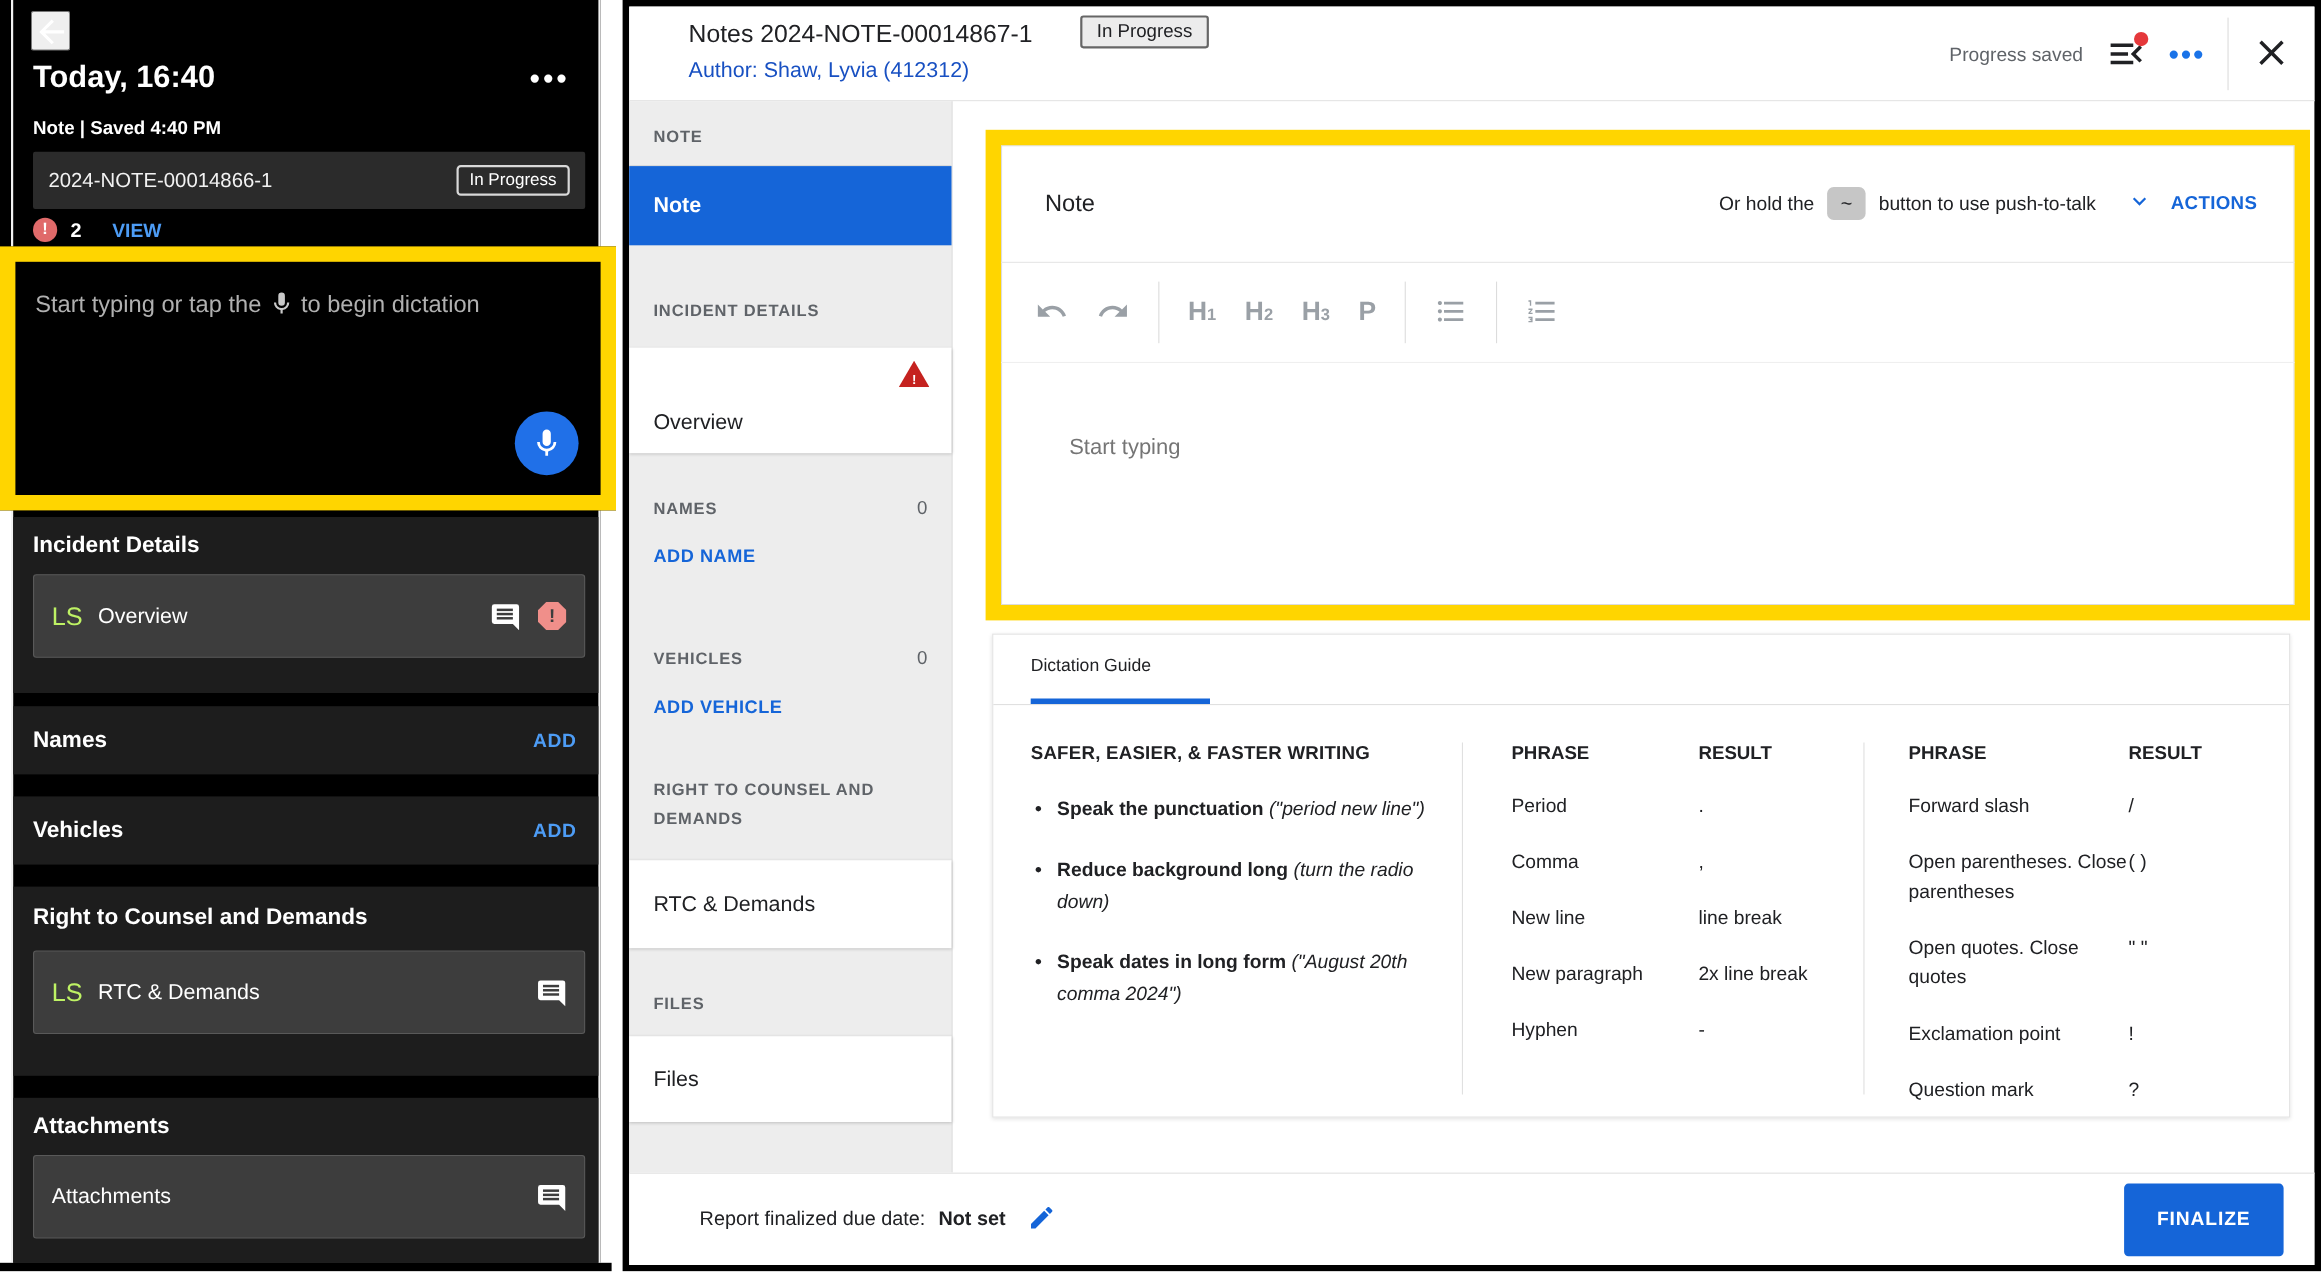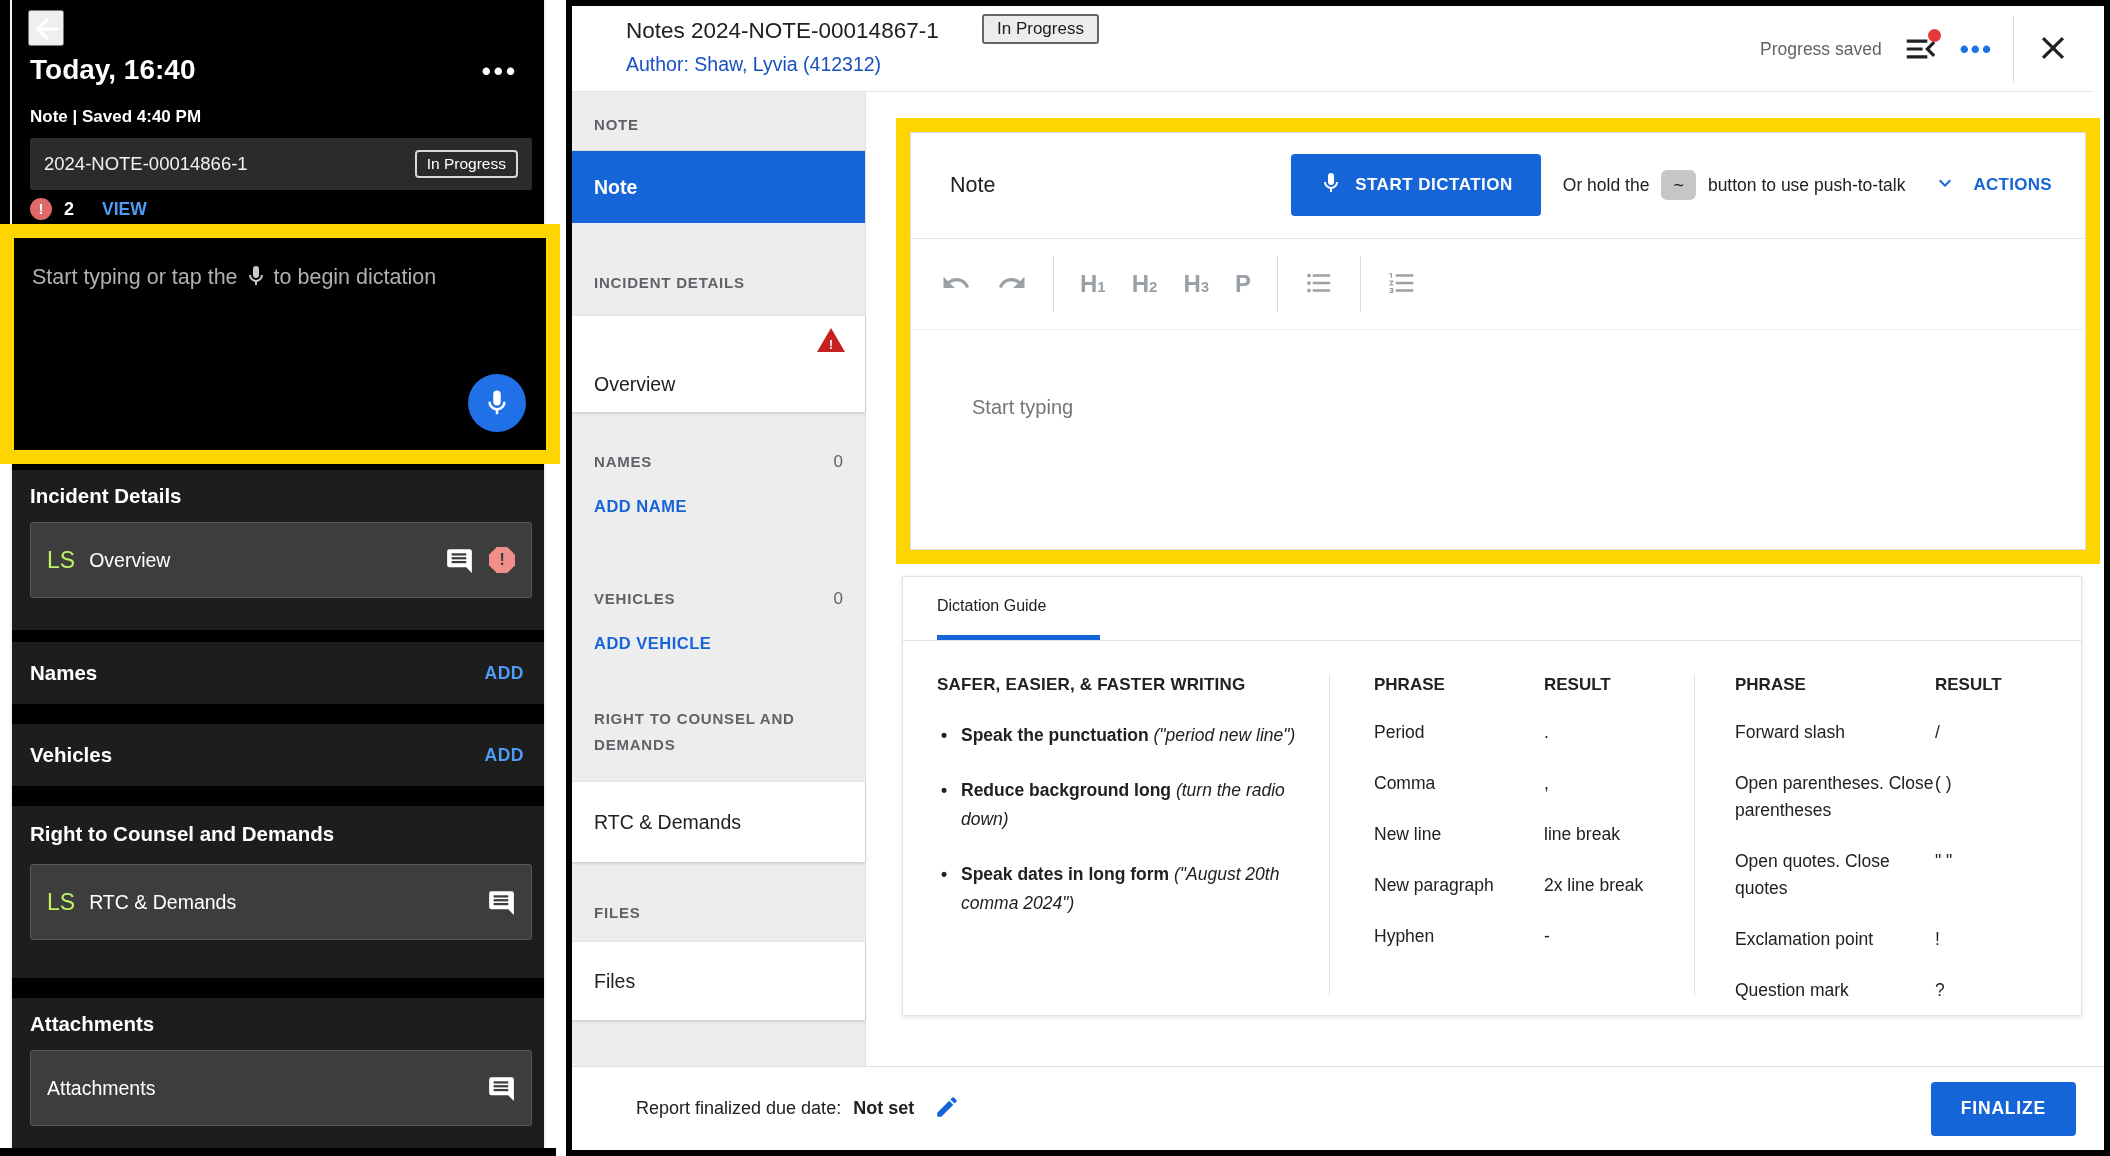--- a/index.html
+++ b/index.html
@@ -49,21 +49,21 @@
              clip-path:polygon(30% 0%,70% 0%,100% 30%,100% 70%,70% 100%,30% 100%,0% 70%,0% 30%);
              color:#3d3d3d; font-weight:700; font-size:17px; text-align:center; line-height:26px; }
   .p-rowsec { display:flex; align-items:center; padding:0 20px 0 18px; }
   #sec-names { top:642px; height:62px; }
   #sec-vehicles { top:724px; height:62px; }
   .p-rowsec .p-h { font-size:20.5px; font-weight:700; color:#fff; }
   .p-add { margin-left:auto; color:#4d9cf5; font-weight:700; font-size:17.5px; letter-spacing:0.5px; }
 
   
   .workspace { position:absolute; left:566px; top:0; width:1544px; height:1156px; background:#fff; border:6px solid #000; }
-  .ws-header { position:absolute; left:0; top:0; right:12px; height:86px; background:#fff; border-bottom:1px solid #e4e4e4; }
+  .ws-header { position:absolute; left:0; top:0; right:0; height:86px; background:#fff; border-bottom:1px solid #e4e4e4; }
   .ws-title { position:absolute; left:54px; top:12px; font-size:22.5px; color:#202124; }
   .ws-badge { position:absolute; left:410px; top:8px; background:#ececec; border:2px solid #666; border-radius:3px;
               padding:3px 13px; font-size:17px; color:#202124; }
   .ws-author { position:absolute; left:54px; top:47px; font-size:19.5px; color:#1850c2; }
   .ws-right { position:absolute; right:20px; top:0; height:86px; display:flex; align-items:center; gap:20px; }
   .saved-text { font-size:17.5px; color:#5f6368; }
   .menuopen-wrap { position:relative; width:38px; height:38px; }
   .menuopen-wrap svg { width:38px; height:38px; fill:#202124; }
   .reddot { position:absolute; top:-1px; right:-1px; width:13px; height:13px; background:#e5383b; border-radius:50%; }
   .ellipsis { color:#1a73e8; font-size:26px; letter-spacing:2px; font-weight:700; }
@@ -135,21 +135,21 @@
   .gc-col3 { margin-left:40px; flex:1; grid-template-columns:200px auto; }
   .gc-grid .h { font-size:17px; font-weight:700; }
   .gc-grid .cell { line-height:27px; }
 
   .ws-footer { position:absolute; left:0; right:0; top:1060px; height:84px; border-top:1px solid #e0e0e0;
                display:flex; align-items:center; background:#fff; padding:0 28px 0 64px; }
   .ft-label { font-size:18px; color:#202124; margin-right:12px; }
   .ft-value { font-size:18px; font-weight:700; color:#202124; }
   .ft-pencil { margin-left:20px; border:none; background:none; }
   .ft-pencil svg { width:26px; height:26px; fill:#1565d8; }
-  .finalize-btn { margin-left:auto; background:#1565d8; color:#fff; border:none; border-radius:4px; height:54px;
+  .finalize-btn { margin-left:auto; background:#1565d8; color:#fff; border:none; border-radius:4px; height:66px;
                   padding:0 30px; font-size:17.5px; font-weight:700; letter-spacing:0.8px; }
 </style>
 </head>
 <body>
 
 <div class="canvas">
   <div class="corner-strip"></div>
   <div class="bottom-strip"></div>
 
   <div class="phone">
@@ -302,26 +302,20 @@
       </div>
       <div class="sb-label" id="lbl-files">FILES</div>
       <div class="sb-card" id="card-files">
         <span class="sb-card-label">Files</span>
       </div>
     </div>
 
     <div class="editor-frame">
       <div class="ef-header">
         <span class="ef-title">Note</span>
-        <button class="dict-btn">
-          <span><svg viewBox="0 0 24 24">
-                <path d="M12 14a3 3 0 0 0 3-3V5a3 3 0 0 0-6 0v6a3 3 0 0 0 3 3zm5-3a5 5 0 0 1-10 0H5a7 7 0 0 0 6 6.92V21h2v-3.08A7 7 0 0 0 19 11h-2z"></path>
-              </svg></span>
-          <span>START DICTATION</span>
-        </button>
         <span class="ptt">
           <span>Or hold the</span><span class="key">~</span><span>button to use push-to-talk</span>
         </span>
         <button class="actions-btn">
           <span><svg viewBox="0 0 24 24">
                 <path d="M7.41 8.59 12 13.17l4.59-4.58L18 10l-6 6-6-6 1.41-1.41z"></path>
               </svg></span>
           <span>ACTIONS</span>
         </button>
       </div>

